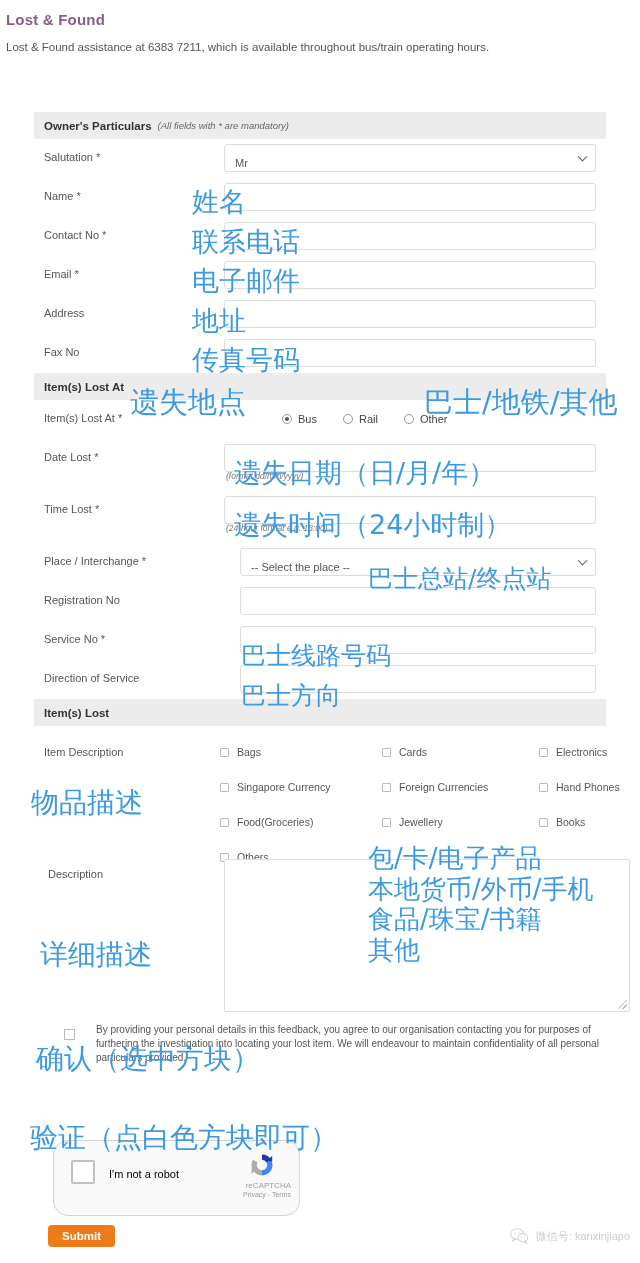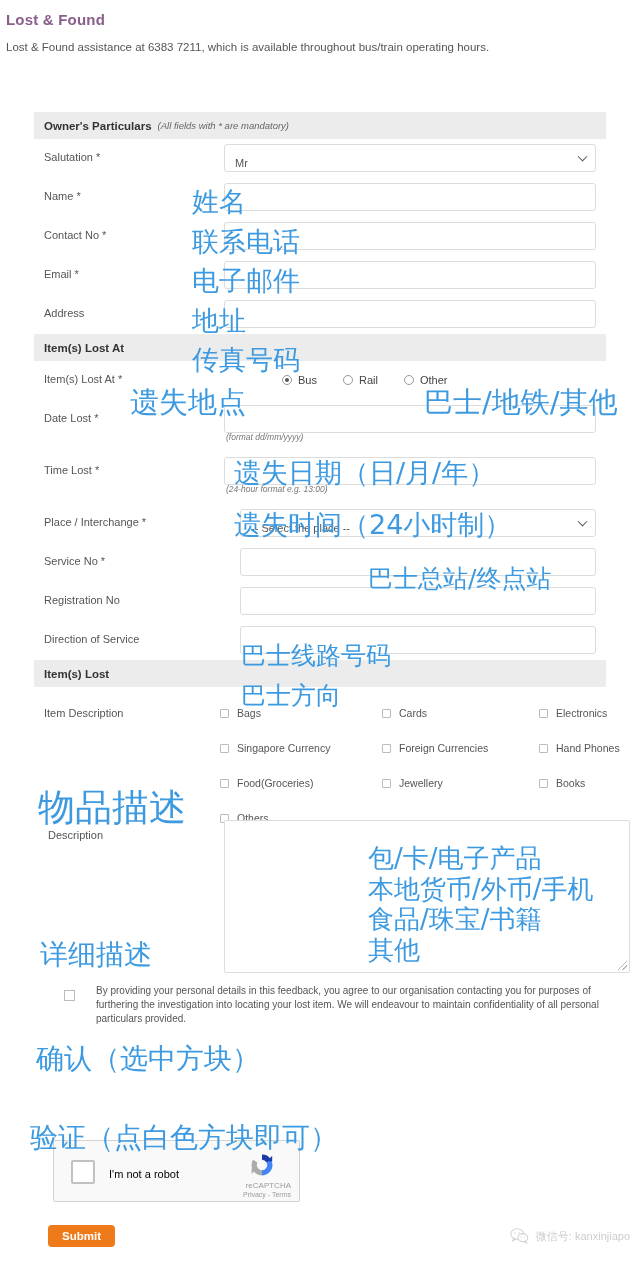--- a/index.html
+++ b/index.html
@@ -119,22 +119,22 @@
   #consent-box{ position:absolute; left:30px; top:8px; width:11px; height:11px;
     border:1px solid #bbb; background:#fff; }
   #consent-text{
     position:absolute; left:62px; top:2px; width:510px;
     font-size:10px; line-height:14px; color:#555;
   }
 
   
   #recaptcha{
     position:absolute; left:53px; top:1140px;
-    width:247px; height:62px;
-    background:#f9f9f9; border:1px solid #d3d3d3; border-radius:2px;
+    width:247px; height:76px;
+    background:#f9f9f9; border:1px solid #d3d3d3; border-radius:15px;
   }
   #rc-box{
     position:absolute; left:17px; top:19px; width:24px; height:24px;
     background:#fff; border:2px solid #c1c1c1; border-radius:2px;
   }
   #rc-label{ position:absolute; left:55px; top:27px; font-size:11px; color:#000; }
   #rc-logo{ position:absolute; right:22px; top:9px; width:30px; height:30px; }
   #rc-brand{ position:absolute; right:8px; top:40px; font-size:8px; color:#9b9b9b; }
   #rc-legal{ position:absolute; right:8px; top:50px; font-size:7px; color:#9b9b9b; }
 
@@ -199,20 +199,24 @@
   <div class="row">
     <div class="lbl">Email *</div>
     <div class="ctl"></div>
   </div>
 
   <div class="row">
     <div class="lbl">Address</div>
     <div class="ctl"></div>
   </div>
 
+  <div class="row">
+    <div class="lbl">Fax No</div>
+    <div class="ctl"></div>
+  </div>
 
   <div class="section-bar">
     <span>Item(s) Lost At</span>
   </div>
 
   <div class="row">
     <div class="lbl">Item(s) Lost At *</div>
     <div class="radios">
       <label class="radio-item">
         <span class="radio on"></span>
@@ -243,26 +247,26 @@
 
   <div class="row">
     <div class="lbl">Place / Interchange *</div>
     <div class="ctl sel small" style="left:206px;">
       <span>-- Select the place --</span>
       <span class="caret"></span>
     </div>
   </div>
 
   <div class="row">
+    <div class="lbl">Registration No</div>
+    <div class="ctl small" style="left:206px;"></div>
+  </div>
+
+  <div class="row">
     <div class="lbl">Service No *</div>
-    <div class="ctl small" style="left:206px;"></div>
-  </div>
-
-  <div class="row">
-    <div class="lbl">Registration No</div>
     <div class="ctl small" style="left:206px;"></div>
   </div>
 
   <div class="row">
     <div class="lbl">Direction of Service</div>
     <div class="ctl small" style="left:206px;"></div>
   </div>
 
   <div class="section-bar">
     <span>Item(s) Lost</span>
@@ -368,21 +372,21 @@
 <div class="anno" style="left:130px; top:385px; font-size:29px;">遗失地点</div>
 <div class="anno" style="left:424px; top:385px; font-size:29px;">巴士/地铁/其他</div>
 
 <div class="anno" style="left:234px; top:457px; font-size:27px;">遗失日期（日/月/年）</div>
 <div class="anno" style="left:234px; top:509px; font-size:27px;">遗失时间（24小时制）</div>
 
 <div class="anno" style="left:368px; top:564px; font-size:25px;">巴士总站/终点站</div>
 <div class="anno" style="left:241px; top:641px; font-size:25px;">巴士线路号码</div>
 <div class="anno" style="left:241px; top:681px; font-size:25px;">巴士方向</div>
 
-<div class="anno" style="left:38px; top:786px; font-size:37px;">物品描述</div>
+<div class="anno" style="left:31px; top:786px; font-size:28px;">物品描述</div>
 <div class="anno" style="left:368px; top:843px; font-size:26px;">包/卡/电子产品
 本地货币/外币/手机
 食品/珠宝/书籍
 其他</div>
 <div class="anno" style="left:40px; top:938px; font-size:28px;">详细描述</div>
 
 <div class="anno" style="left:36px; top:1042px; font-size:28px;">确认（选中方块）</div>
 <div class="anno" style="left:30px; top:1121px; font-size:28px;">验证（点白色方块即可）</div>
 
 </body></html>

